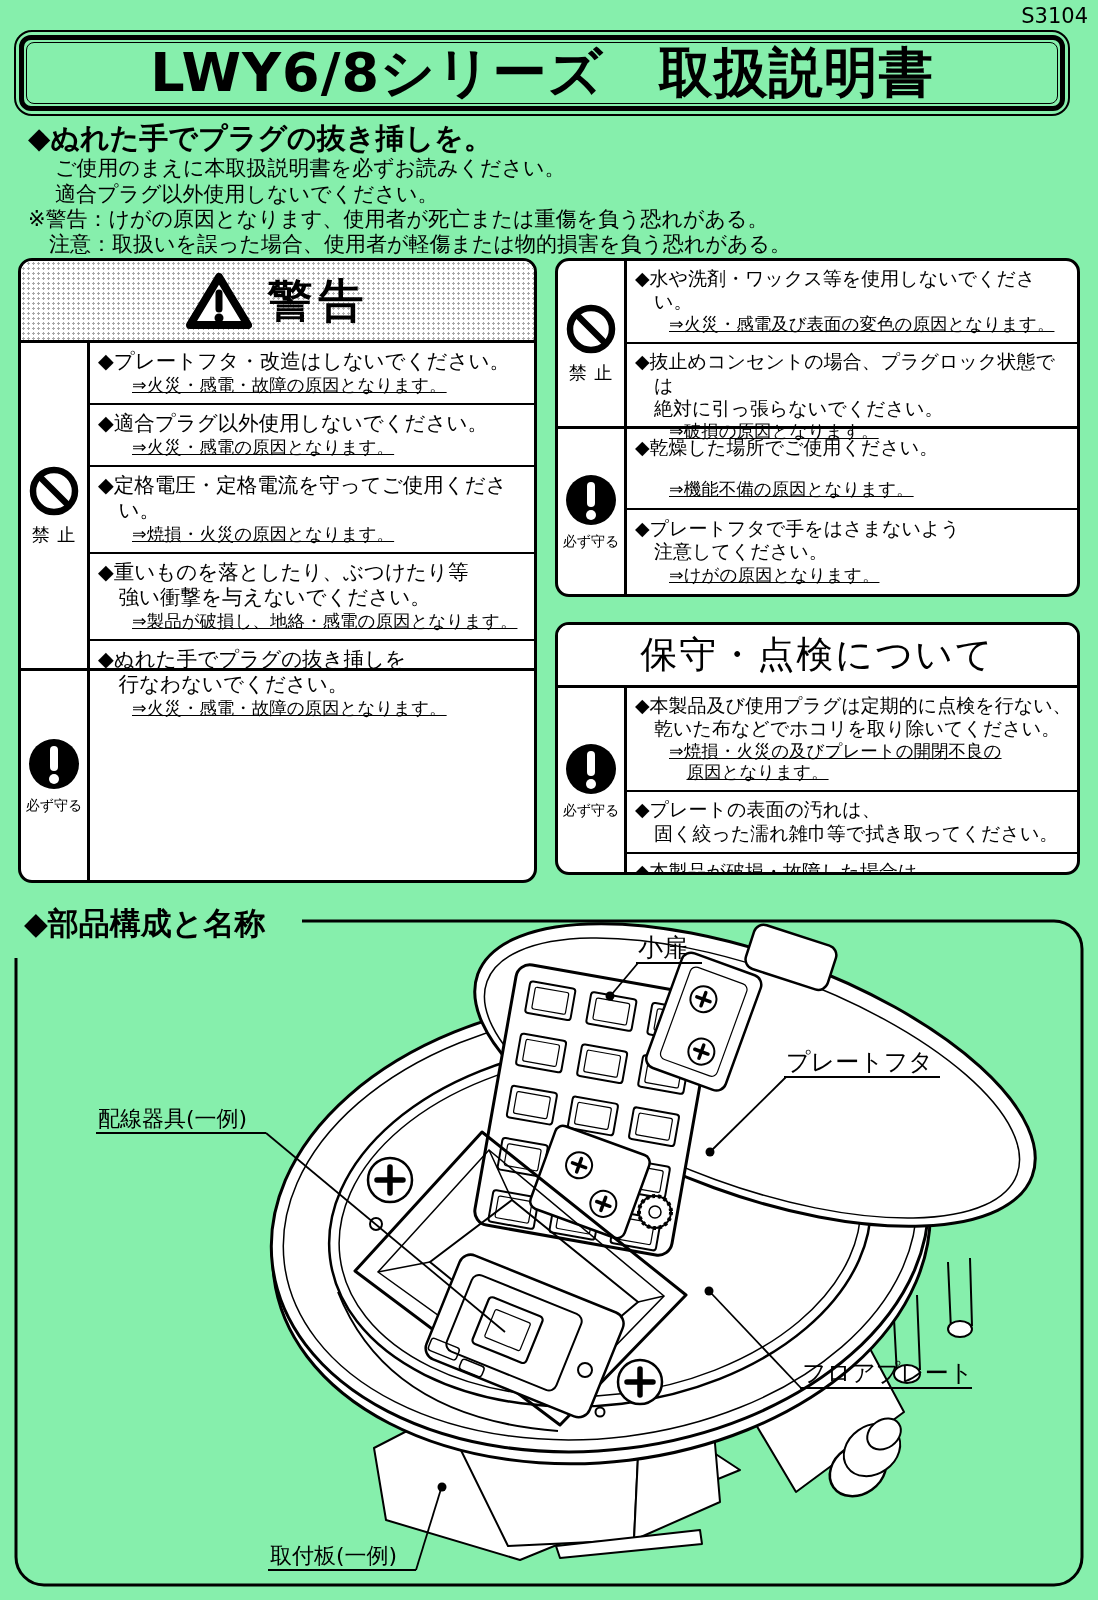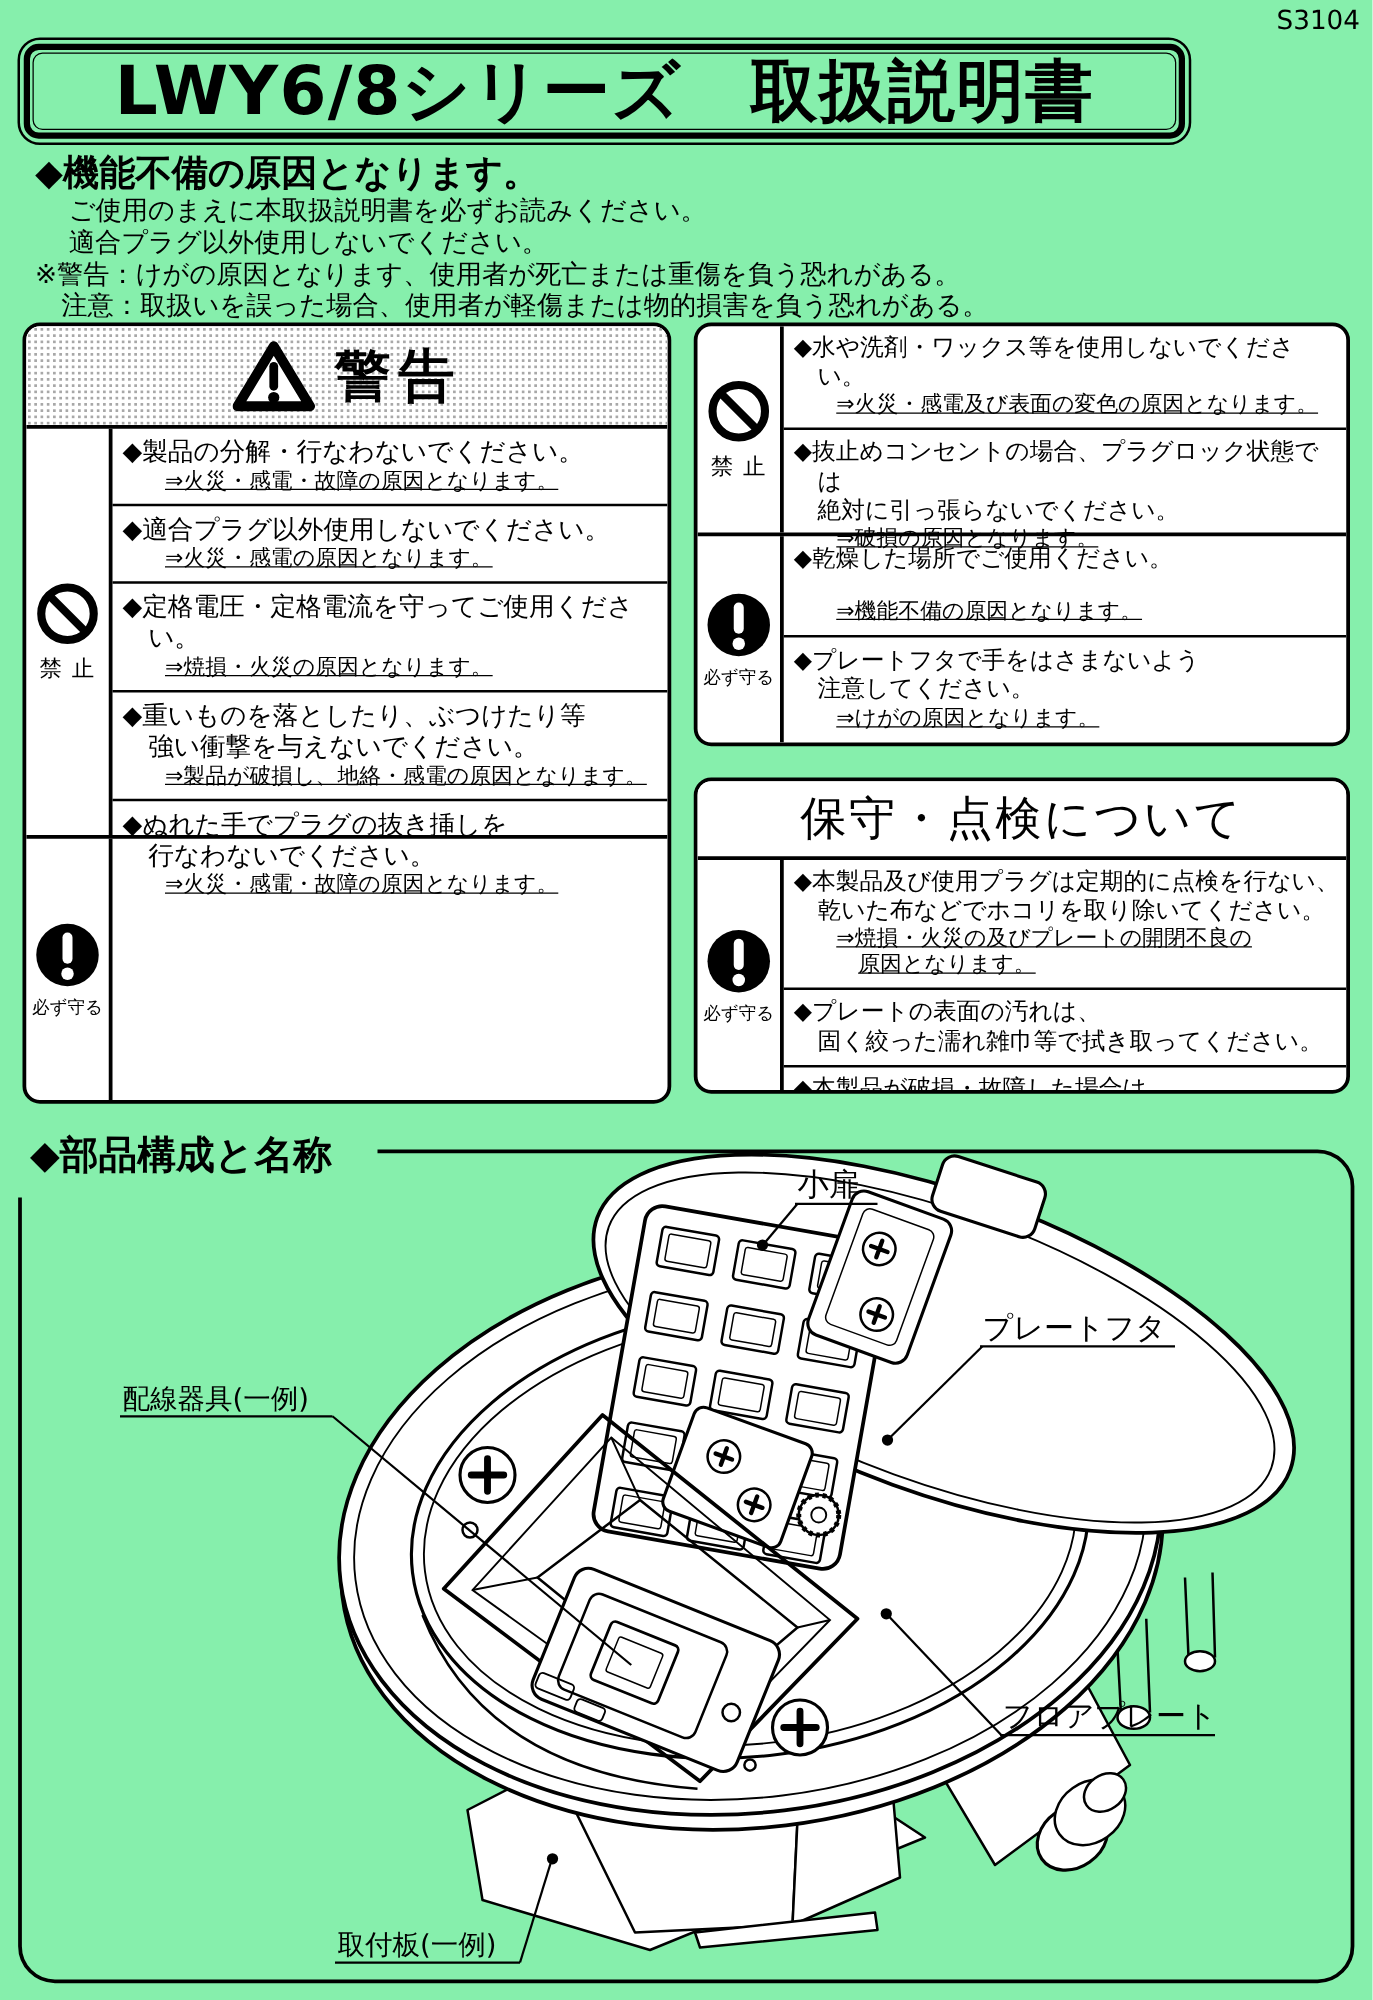--- a/index.html
+++ b/index.html
@@ -1,20 +1,20 @@
 <!DOCTYPE html>
 <html><head>
 <meta charset="utf-8">
 <style>
   html,body{margin:0;padding:0;background:#fff;}
   .page{position:relative;width:1098px;height:1600px;background:#86efac;color:#000;
         font-family:"DejaVu Sans","Liberation Sans",sans-serif;overflow:hidden;}
   .doc-code{position:absolute;top:4px;right:10px;font-size:21px;}
   
-  .title-box{position:absolute;left:14px;top:30px;width:939px;height:86px;
+  .title-box{position:absolute;left:14px;top:30px;width:1056px;height:86px;
              border:2px solid #000;border-radius:18px;padding:3px;box-sizing:border-box;}
   .title-mid{width:100%;height:100%;border:5px solid #000;border-radius:12px;box-sizing:border-box;padding:2px;}
   .title-inner{width:100%;height:100%;border:1px solid #000;border-radius:8px;box-sizing:border-box;
                display:flex;align-items:center;justify-content:center;
                font-size:54px;font-weight:bold;letter-spacing:1px;white-space:nowrap;}
   
   .safety{position:absolute;left:28px;top:122px;width:1050px;}
   .safety-heading{font-size:29px;font-weight:bold;line-height:33px;}
   .safety-line{font-size:21px;line-height:26px;margin-left:27px;}
   .safety-note{font-size:21px;line-height:25px;}
@@ -60,21 +60,21 @@
 
   <div class="doc-code">S3104</div>
 
   <div class="title-box">
     <div class="title-mid">
       <div class="title-inner">LWY6/8シリーズ　取扱説明書</div>
     </div>
   </div>
 
   <div class="safety">
-    <div class="safety-heading">◆機能不備の原因となります。</div>
+    <div class="safety-heading">◆ぬれた手でプラグの抜き挿しを。</div>
     <div class="safety-line">ご使用のまえに本取扱説明書を必ずお読みください。</div>
     <div class="safety-line">適合プラグ以外使用しないでください。</div>
     <div class="safety-note">※警告：けがの原因となります、使用者が死亡または重傷を負う恐れがある。</div>
     <div class="safety-note n2">注意：取扱いを誤った場合、使用者が軽傷または物的損害を負う恐れがある。</div>
   </div>
 
   <div class="hazard-box warning">
     <div class="hazard-header">
       <svg width="66" height="58" viewBox="0 0 66 58">
         <path d="M33 5 L62 53 H4 Z" fill="#fff" stroke="#000" stroke-width="8" stroke-linejoin="round"></path>
@@ -87,21 +87,21 @@
       <div class="sec" style="flex:335 1 0;">
         <div class="icon-cell">
           <svg width="54" height="54" viewBox="0 0 54 54">
             <circle cx="27" cy="27" r="21" fill="none" stroke="#000" stroke-width="6.5"></circle>
             <line x1="12.2" y1="12.2" x2="41.8" y2="41.8" stroke="#000" stroke-width="6.5"></line>
           </svg>
           <span class="icon-label">禁 止</span>
         </div>
         <div class="items">
           <div class="item" style="flex:2 1 auto;">
-            <div class="t">◆製品の分解・行なわないでください。</div>
+            <div class="t">◆プレートフタ・改造はしないでください。</div>
             <div class="c">⇒火災・感電・故障の原因となります。</div>
           </div>
           <div class="item" style="flex:2 1 auto;">
             <div class="t">◆適合プラグ以外使用しないでください。</div>
             <div class="c">⇒火災・感電の原因となります。</div>
           </div>
           <div class="item" style="flex:2 1 auto;">
             <div class="t">◆定格電圧・定格電流を守ってご使用ください。</div>
             <div class="c">⇒焼損・火災の原因となります。</div>
           </div>

